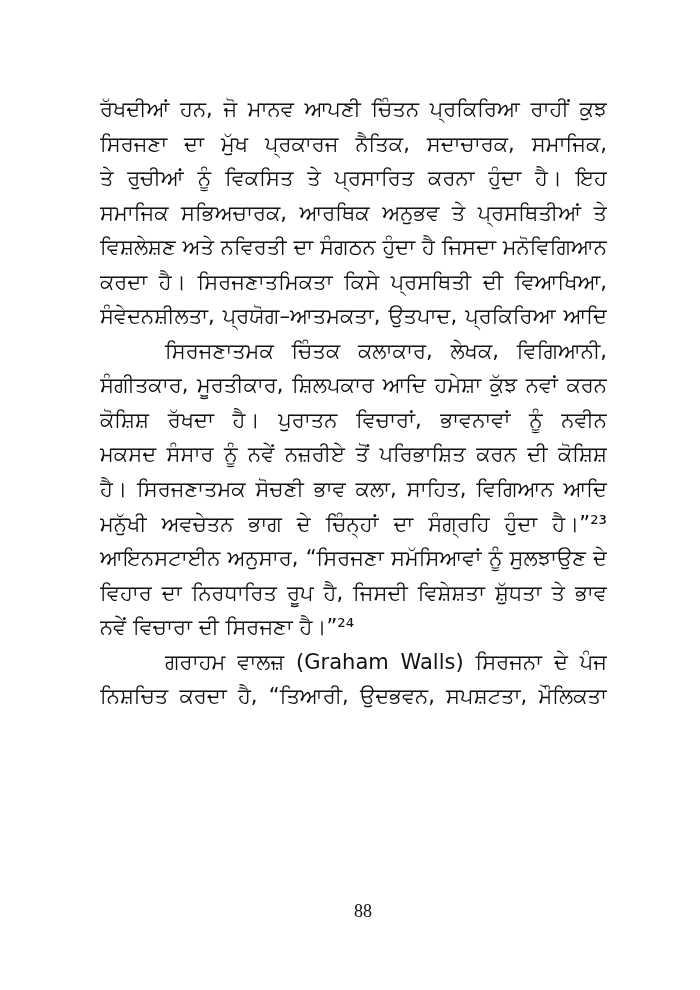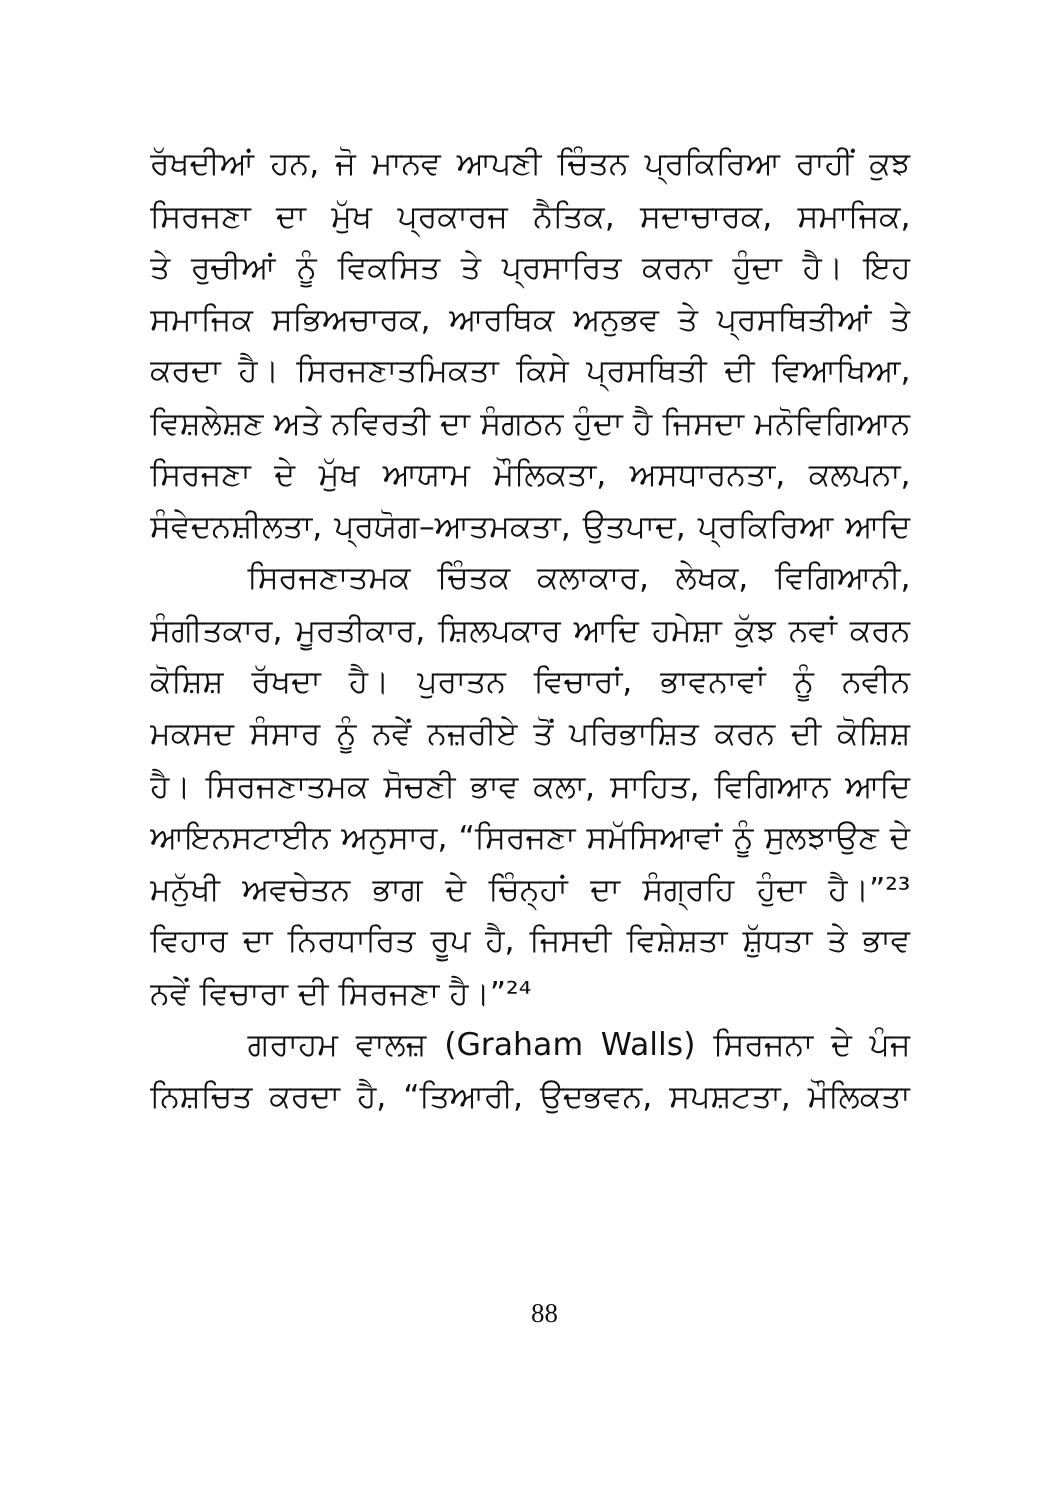--- a/index.html
+++ b/index.html
@@ -32,51 +32,50 @@
   }
   .line.first-indent {
     text-indent: 65px;
   }
   .line.align-left-last {
     text-align-last: left;
   }
   .page-footer {
     position: absolute;
     left: 0;
-    top: 865px;
+    top: 901px;
     width: 700px;
     text-align: center;
   }
   .page-footer span {
     font-family: "Liberation Serif", serif;
     font-size: 18px;
     color: #111111;
     padding-left: 26px; 
   }
 </style>
 </head>
 <body>
 
 <div class="page">
   <main class="text-body">
       <div class="line">ਰੱਖਦੀਆਂ ਹਨ, ਜੋ ਮਾਨਵ ਆਪਣੀ ਚਿੰਤਨ ਪ੍ਰਕਿਰਿਆ ਰਾਹੀਂ ਕੁਝ ਸਧਾਰਨ</div>
       <div class="line">ਸਿਰਜਣਾ ਦਾ ਮੁੱਖ ਪ੍ਰਕਾਰਜ ਨੈਤਿਕ, ਸਦਾਚਾਰਕ, ਸਮਾਜਿਕ, ਯੋਗਤਾਵਾਂ</div>
       <div class="line">ਤੇ ਰੁਚੀਆਂ ਨੂੰ ਵਿਕਸਿਤ ਤੇ ਪ੍ਰਸਾਰਿਤ ਕਰਨਾ ਹੁੰਦਾ ਹੈ। ਇਹ ਵਰਤਾਰਾ ਕੁਝ</div>
       <div class="line">ਸਮਾਜਿਕ ਸਭਿਅਚਾਰਕ, ਆਰਥਿਕ ਅਨੁਭਵ ਤੇ ਪ੍ਰਸਥਿਤੀਆਂ ਤੇ ਨਿਰਭਰ</div>
+      <div class="line">ਵਿਸ਼ਲੇਸ਼ਣ ਅਤੇ ਨਵਿਰਤੀ ਦਾ ਸੰਗਠਨ ਹੁੰਦਾ ਹੈ ਜਿਸਦਾ ਮਨੋਵਿਗਿਆਨ</div>
       <div class="line">ਕਰਦਾ ਹੈ। ਸਿਰਜਣਾਤਮਿਕਤਾ ਕਿਸੇ ਪ੍ਰਸਥਿਤੀ ਦੀ ਵਿਆਖਿਆ,</div>
-      <div class="line">ਵਿਸ਼ਲੇਸ਼ਣ ਅਤੇ ਨਵਿਰਤੀ ਦਾ ਸੰਗਠਨ ਹੁੰਦਾ ਹੈ ਜਿਸਦਾ ਮਨੋਵਿਗਿਆਨ</div>
-      <div class="line">ਸਿਰਜਣਾ ਦੇ ਮੁੱਖ ਆਯਾਮ ਮੌਲਿਕਤਾ, ਅਸਧਾਰਨਤਾ, ਕਲਪਨਾ,</div>
       <div class="line">ਸੰਵੇਦਨਸ਼ੀਲਤਾ, ਪ੍ਰਯੋਗ–ਆਤਮਕਤਾ, ਉਤਪਾਦ, ਪ੍ਰਕਿਰਿਆ ਆਦਿ ਹਨ।</div>
       <div class="line first-indent">ਸਿਰਜਣਾਤਮਕ ਚਿੰਤਕ ਕਲਾਕਾਰ, ਲੇਖਕ, ਵਿਗਿਆਨੀ,</div>
       <div class="line">ਸੰਗੀਤਕਾਰ, ਮੂਰਤੀਕਾਰ, ਸ਼ਿਲਪਕਾਰ ਆਦਿ ਹਮੇਸ਼ਾ ਕੁੱਝ ਨਵਾਂ ਕਰਨ ਦੀ</div>
       <div class="line">ਕੋਸ਼ਿਸ਼ ਰੱਖਦਾ ਹੈ। ਪੁਰਾਤਨ ਵਿਚਾਰਾਂ, ਭਾਵਨਾਵਾਂ ਨੂੰ ਨਵੀਨ ਦ੍ਰਿਸ਼ਟੀਕੋਣ</div>
       <div class="line">ਮਕਸਦ ਸੰਸਾਰ ਨੂੰ ਨਵੇਂ ਨਜ਼ਰੀਏ ਤੋਂ ਪਰਿਭਾਸ਼ਿਤ ਕਰਨ ਦੀ ਕੋਸ਼ਿਸ਼ ਹੁੰਦਾ</div>
       <div class="line">ਹੈ। ਸਿਰਜਣਾਤਮਕ ਸੋਚਣੀ ਭਾਵ ਕਲਾ, ਸਾਹਿਤ, ਵਿਗਿਆਨ ਆਦਿ ਵਿੱਚ</div>
+      <div class="line">ਮਨੁੱਖੀ ਅਵਚੇਤਨ ਭਾਗ ਦੇ ਚਿੰਨ੍ਹਾਂ ਦਾ ਸੰਗ੍ਰਹਿ ਹੁੰਦਾ ਹੈ।”²³</div>
       <div class="line">ਆਇਨਸਟਾਈਨ ਅਨੁਸਾਰ, “ਸਿਰਜਣਾ ਸਮੱਸਿਆਵਾਂ ਨੂੰ ਸੁਲਝਾਉਣ ਦੇ</div>
-      <div class="line">ਮਨੁੱਖੀ ਅਵਚੇਤਨ ਭਾਗ ਦੇ ਚਿੰਨ੍ਹਾਂ ਦਾ ਸੰਗ੍ਰਹਿ ਹੁੰਦਾ ਹੈ।”²³</div>
       <div class="line">ਵਿਹਾਰ ਦਾ ਨਿਰਧਾਰਿਤ ਰੂਪ ਹੈ, ਜਿਸਦੀ ਵਿਸ਼ੇਸ਼ਤਾ ਸ਼ੁੱਧਤਾ ਤੇ ਭਾਵ ਅਰਥ</div>
       <div class="line align-left-last">ਨਵੇਂ ਵਿਚਾਰਾ ਦੀ ਸਿਰਜਣਾ ਹੈ।”²⁴</div>
       <div class="line first-indent">ਗਰਾਹਮ ਵਾਲਜ਼ (Graham Walls) ਸਿਰਜਨਾ ਦੇ ਪੰਜ ਪੜਾਅ</div>
       <div class="line">ਨਿਸ਼ਚਿਤ ਕਰਦਾ ਹੈ, “ਤਿਆਰੀ, ਉਦਭਵਨ, ਸਪਸ਼ਟਤਾ, ਮੌਲਿਕਤਾ ਅਤੇ</div>
     </main>
   <footer class="page-footer">
     <span>88</span>
   </footer>
 </div>
 

